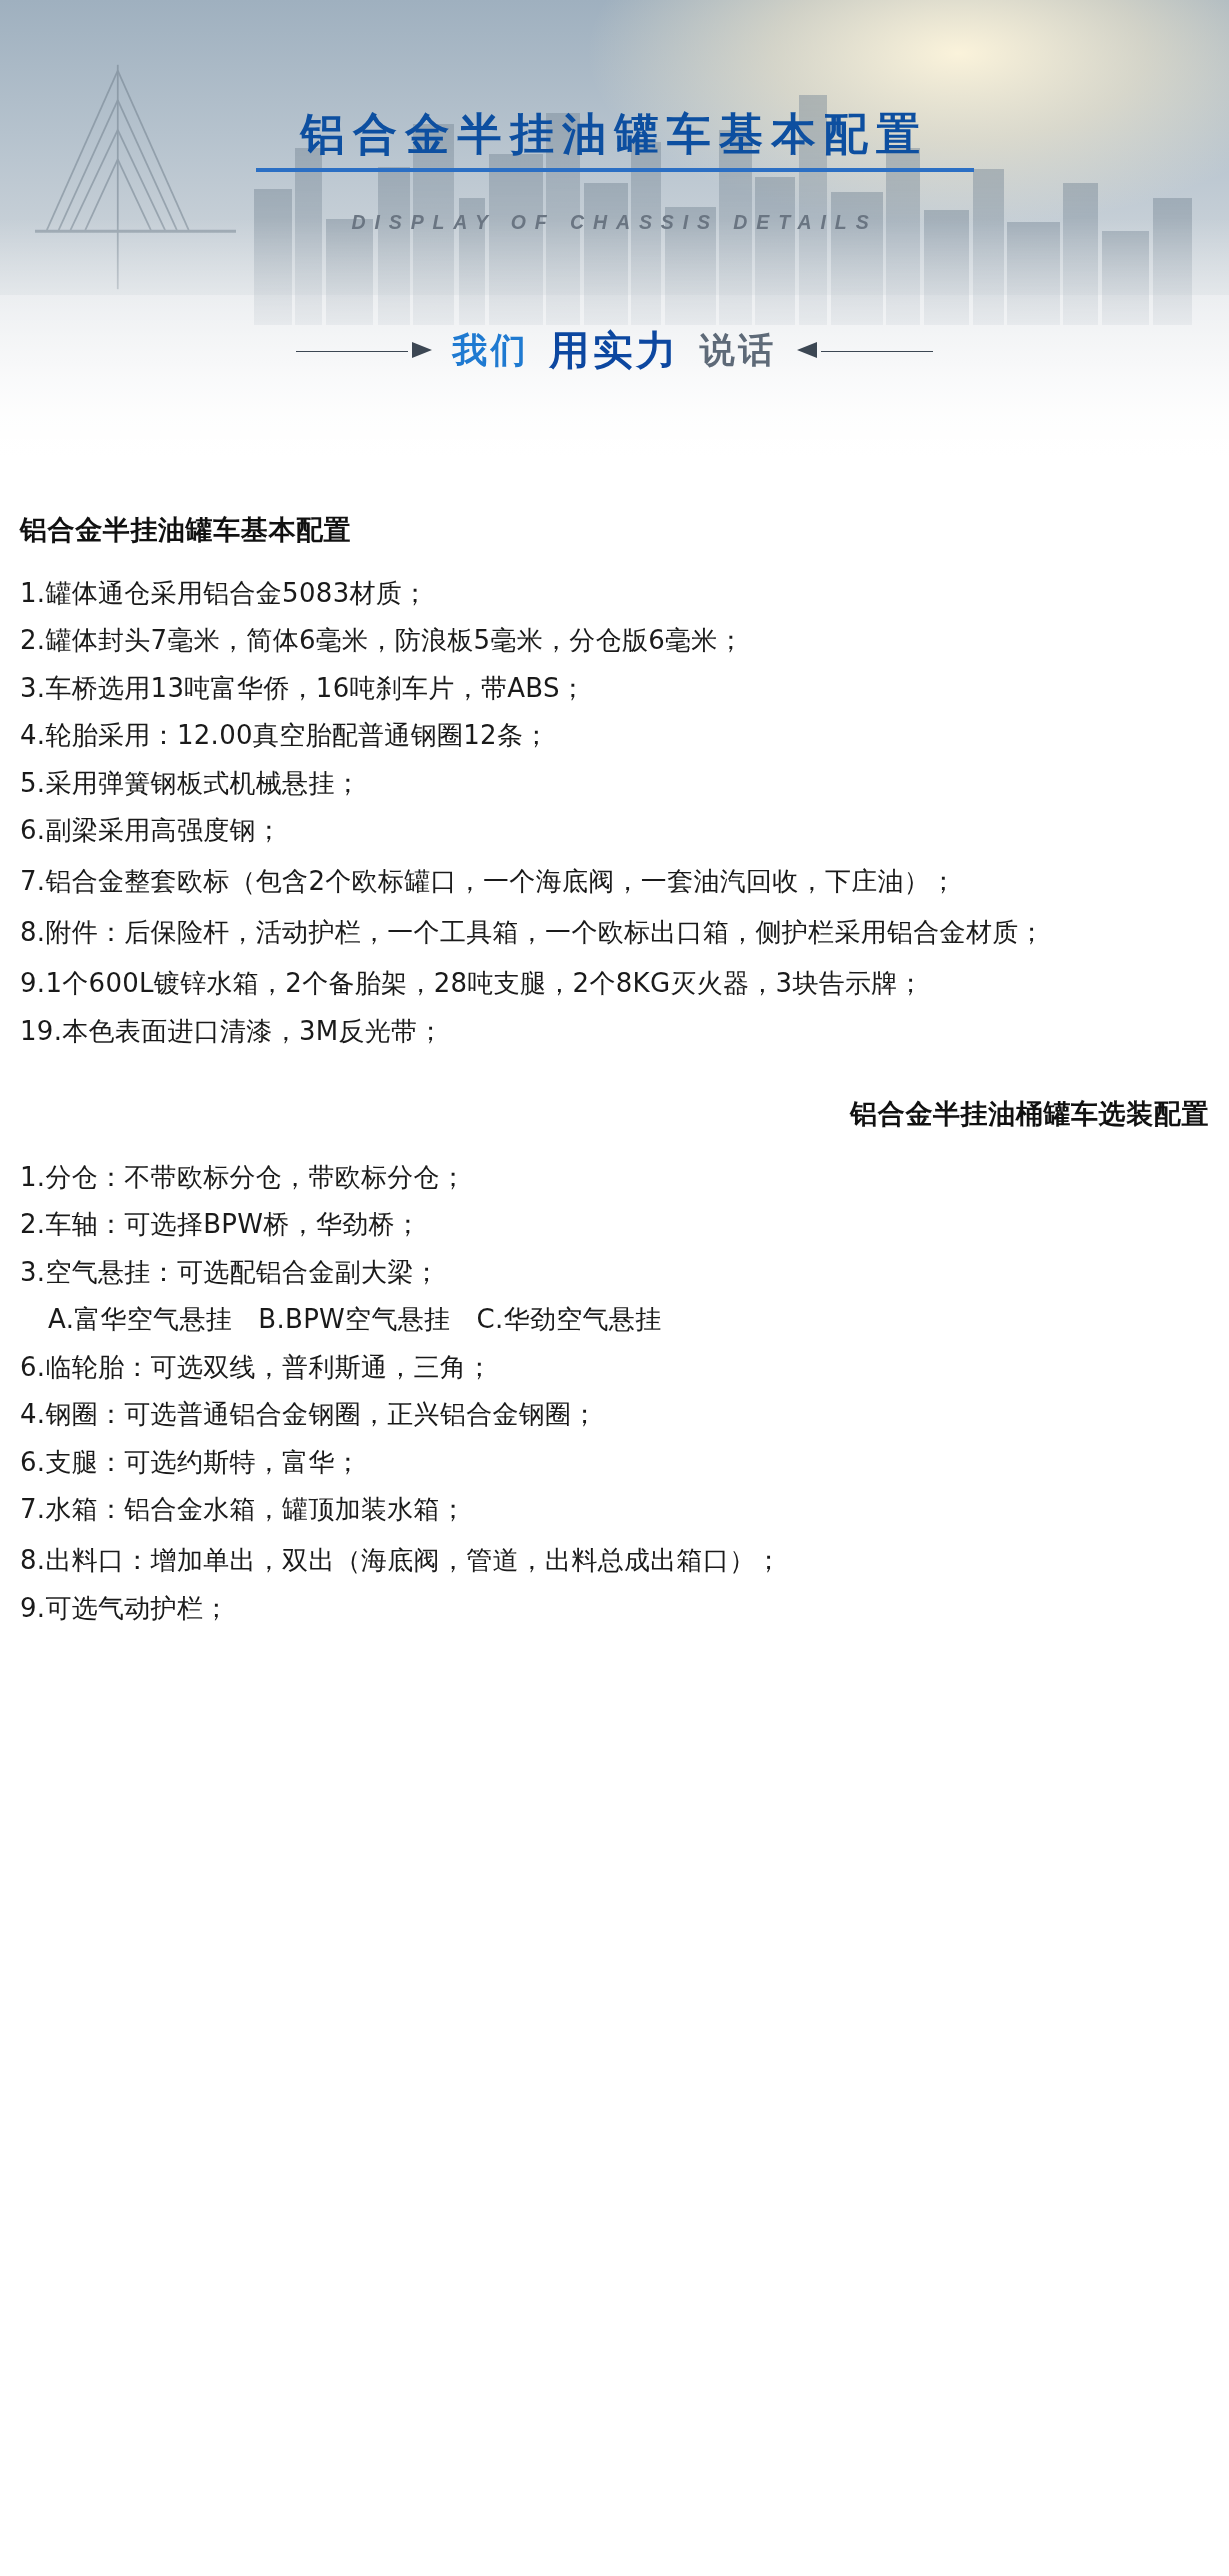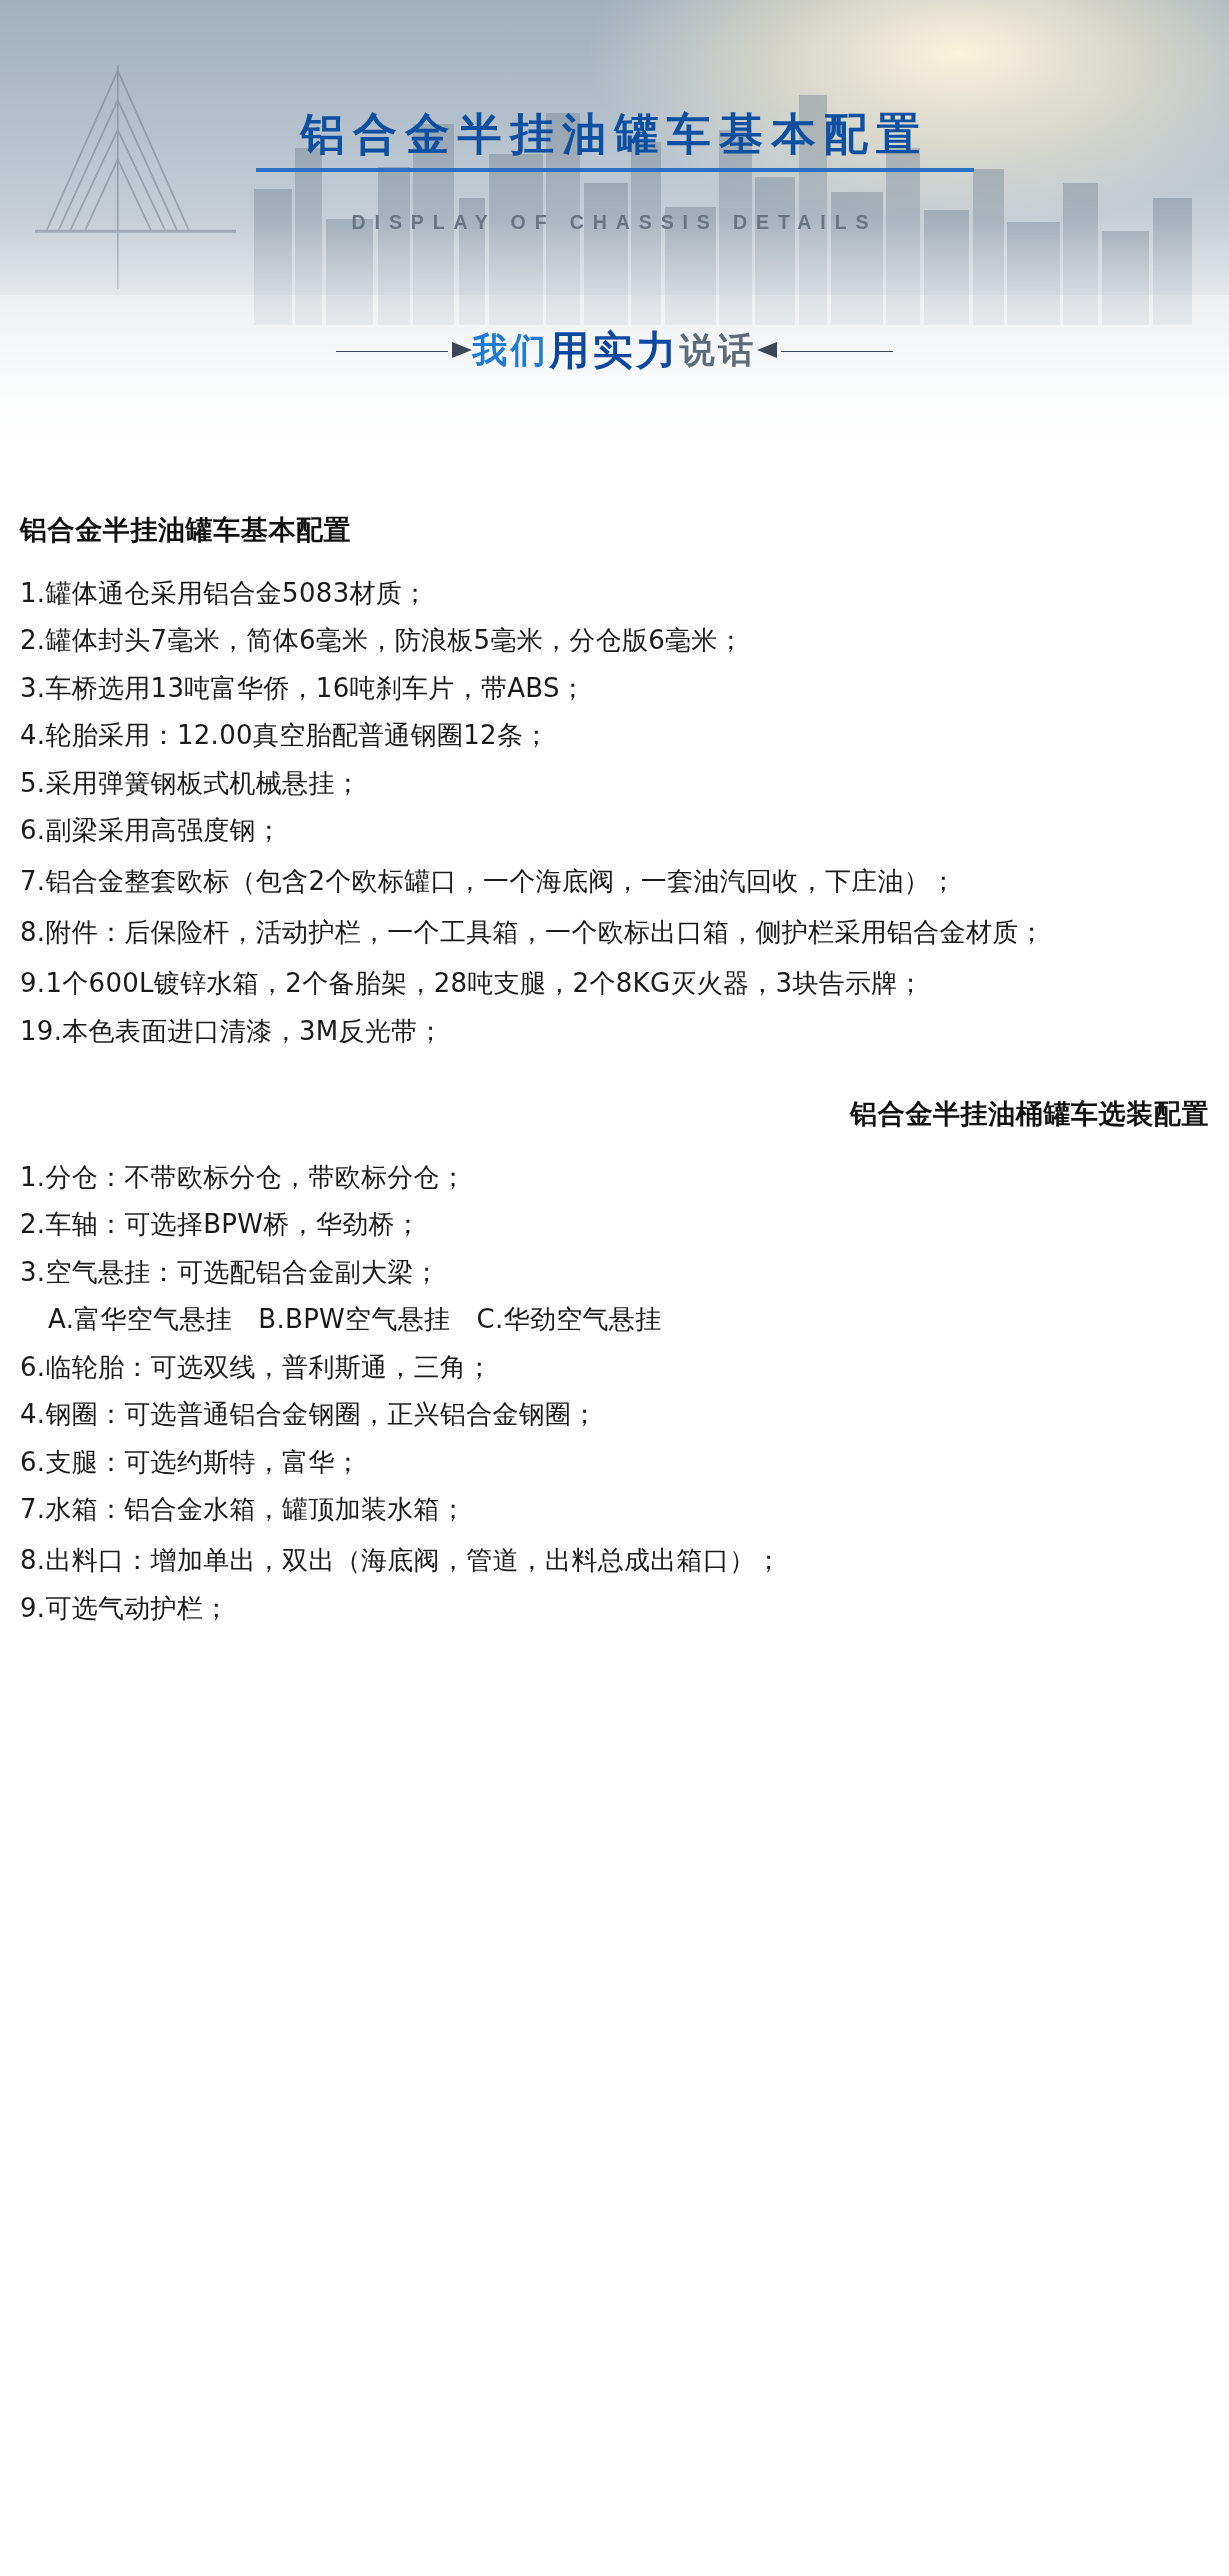--- a/index.html
+++ b/index.html
@@ -82,29 +82,31 @@
   .title-sub {
     position: absolute;
     left: 0; right: 0;
     top: 211px;
     text-align: center;
     font-size: 19.5px;
     letter-spacing: 8.9px;
     color: #6a7582;
     font-weight: 600;
     font-family: "Liberation Sans", sans-serif;
+    font-style: italic;
   }
 
   .slogan-wrap {
     position: absolute;
     left: 0; right: 0;
     top: 323px;
     display: flex;
     align-items: center;
     justify-content: center;
+    gap: 20px;
   }
   .slogan-text {
     font-size: 35px;
     font-weight: 700;
     letter-spacing: 3.5px;
     white-space: nowrap;
   }
   .sl-a { color: #1f7ad1; }
   .sl-b { color: #0c47a0; font-size: 40px; }
   .sl-c { color: #5e6a78; }

